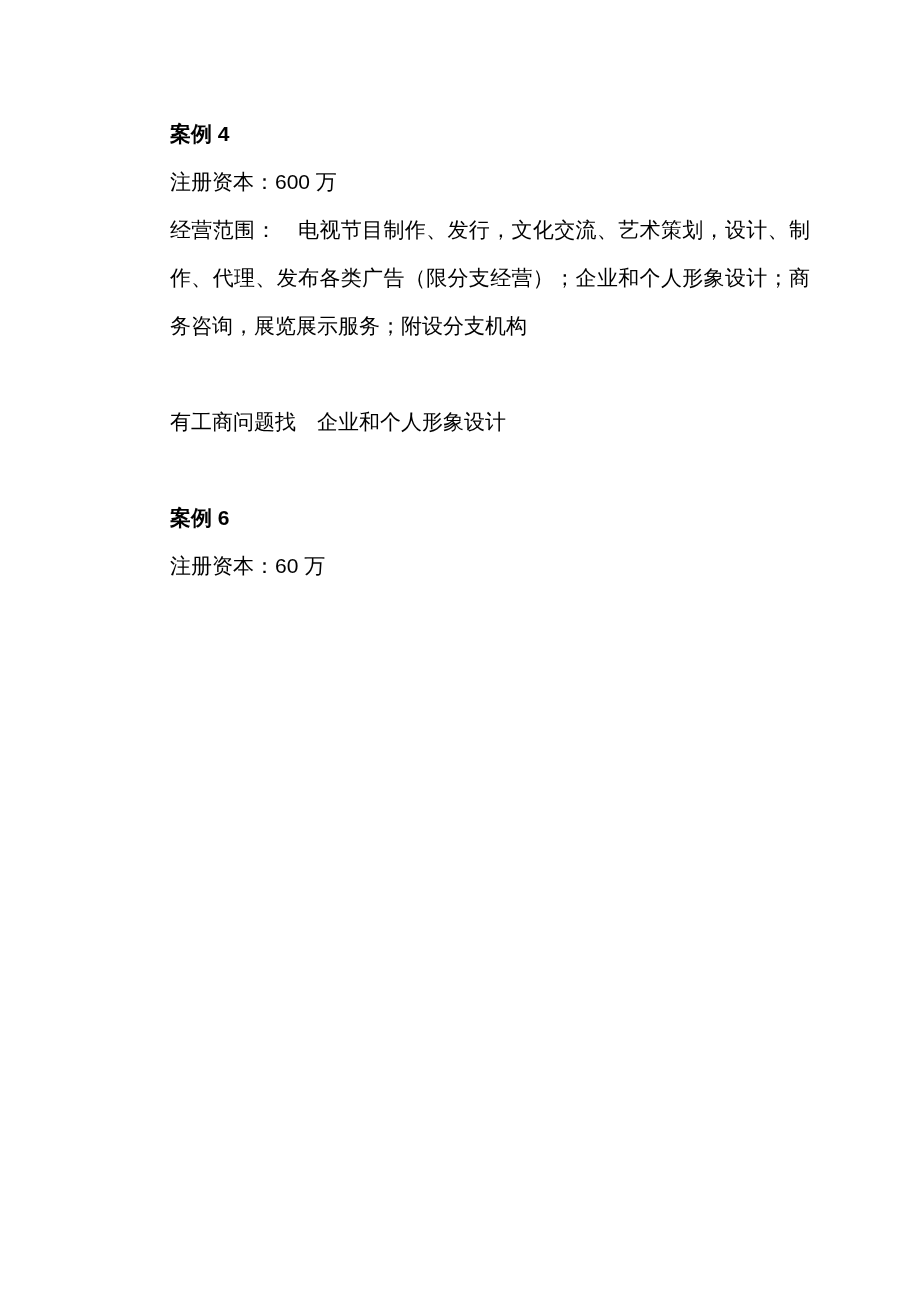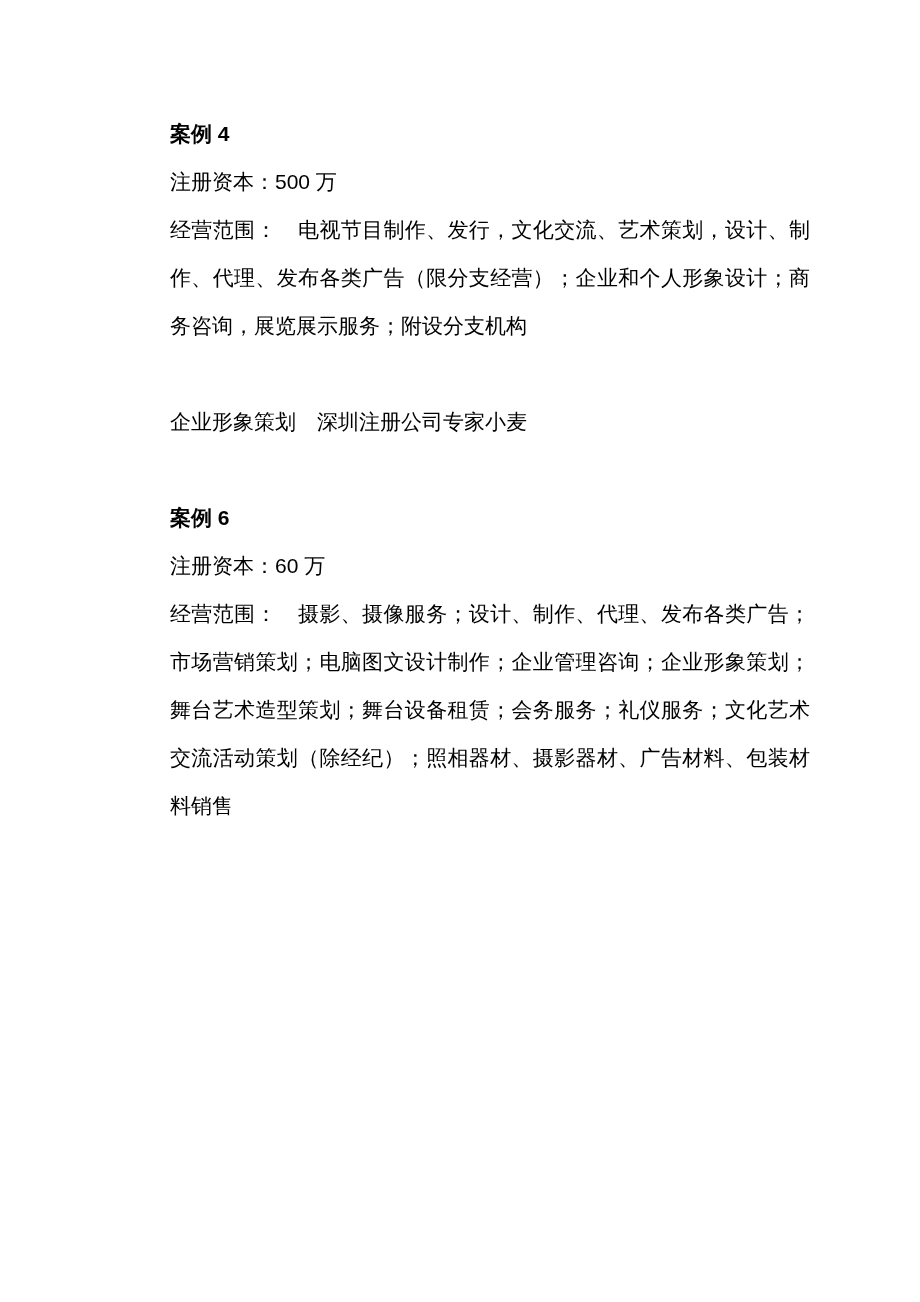--- a/index.html
+++ b/index.html
@@ -35,29 +35,28 @@
     height: 48px;
   }
 </style>
 </head>
 <body>
 
 <div class="page">
 
   <p class="block heading">案例 4</p>
 
-  <p class="block">注册资本：500 万</p>
+  <p class="block">注册资本：600 万</p>
 
   <p class="block para">经营范围：　电视节目制作、发行，文化交流、艺术策划，设计、制作、代理、发布各类广告（限分支经营）；企业和个人形象设计；商务咨询，展览展示服务；附设分支机构</p>
 
   <div class="spacer"></div>
 
-  <p class="block">企业形象策划　深圳注册公司专家小麦</p>
+  <p class="block">有工商问题找　企业和个人形象设计</p>
 
   <div class="spacer"></div>
 
   <p class="block heading">案例 6</p>
 
   <p class="block">注册资本：60 万</p>
 
-  <p class="block para">经营范围：　摄影、摄像服务；设计、制作、代理、发布各类广告；市场营销策划；电脑图文设计制作；企业管理咨询；企业形象策划；舞台艺术造型策划；舞台设备租赁；会务服务；礼仪服务；文化艺术交流活动策划（除经纪）；照相器材、摄影器材、广告材料、包装材料销售</p>
 
 </div>
 
 </body></html>

